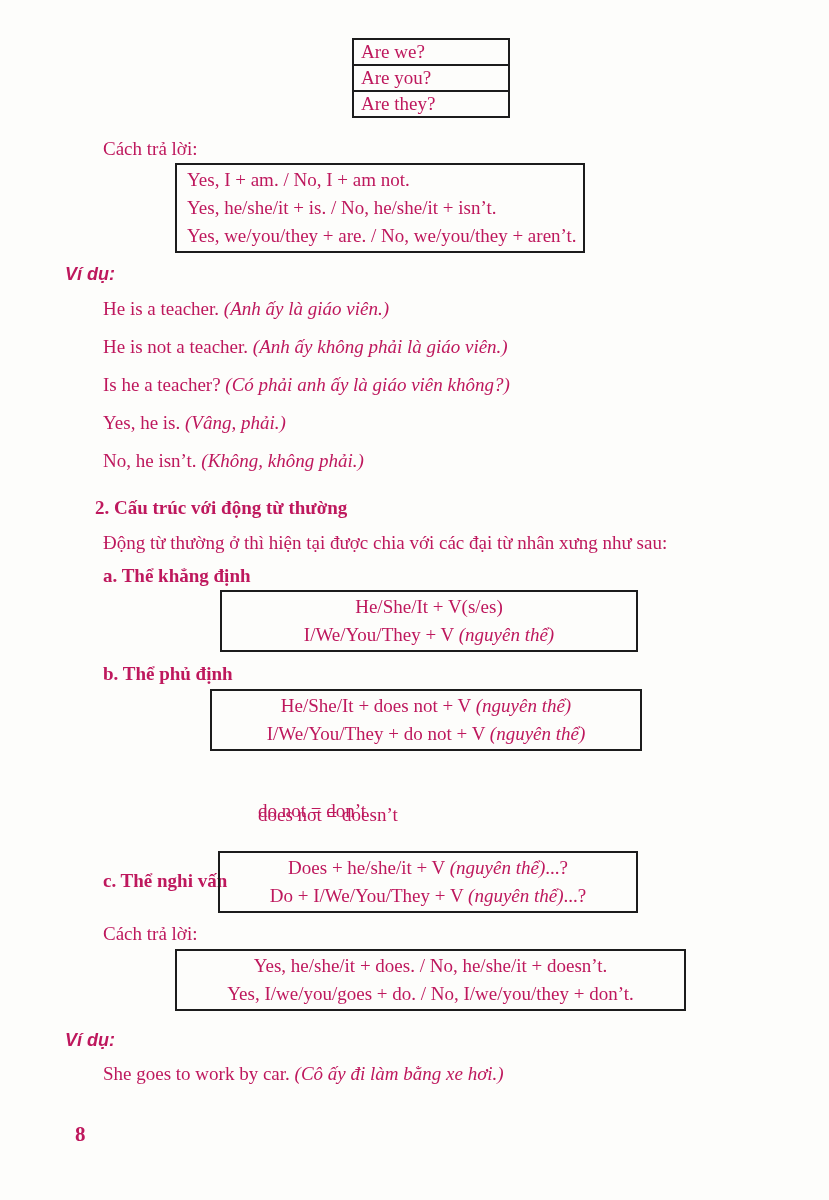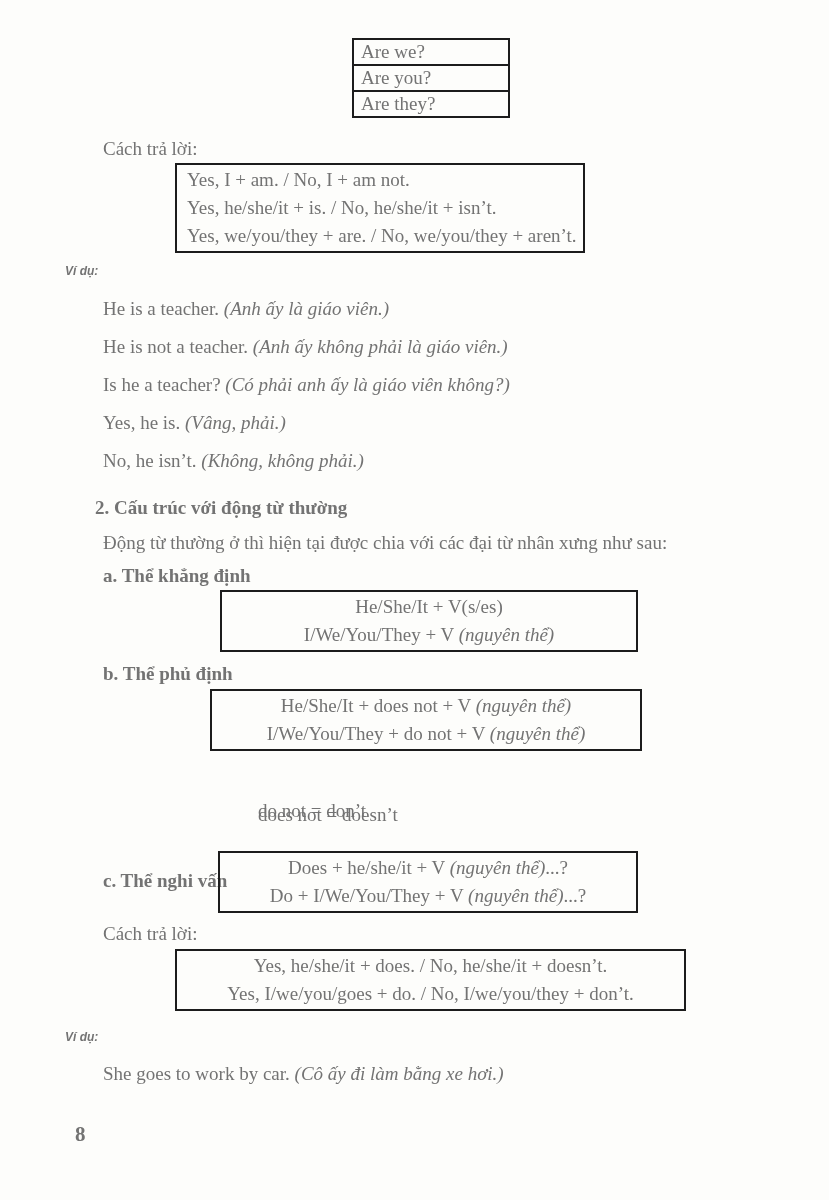--- a/index.html
+++ b/index.html
@@ -3,30 +3,30 @@
 <meta charset="utf-8">
 <style>
   * { margin:0; padding:0; box-sizing:border-box; }
   html,body { background:#ffffff; }
   .page {
     position:relative;
     width:829px; height:1200px;
     background:#fdfdfb;
     font-family:"Liberation Serif", serif;
     font-size:19px;
-    color:#737373;
+    color:#be185d;
     overflow:hidden;
   }
   .abs { position:absolute; }
   .bold { font-weight:bold; }
   .italic { font-style:italic; }
   .bi-sans {
     font-family:"Liberation Sans", sans-serif;
     font-weight:bold; font-style:italic;
-    font-size:12px;
+    font-size:18px;
   }
   .grammar-box {
     border:2px solid #1c1c1c;
     background:transparent;
   }
   .q-row {
     height:28px;
     border:2px solid #1c1c1c;
     display:flex; align-items:center;
     padding-left:7px;

